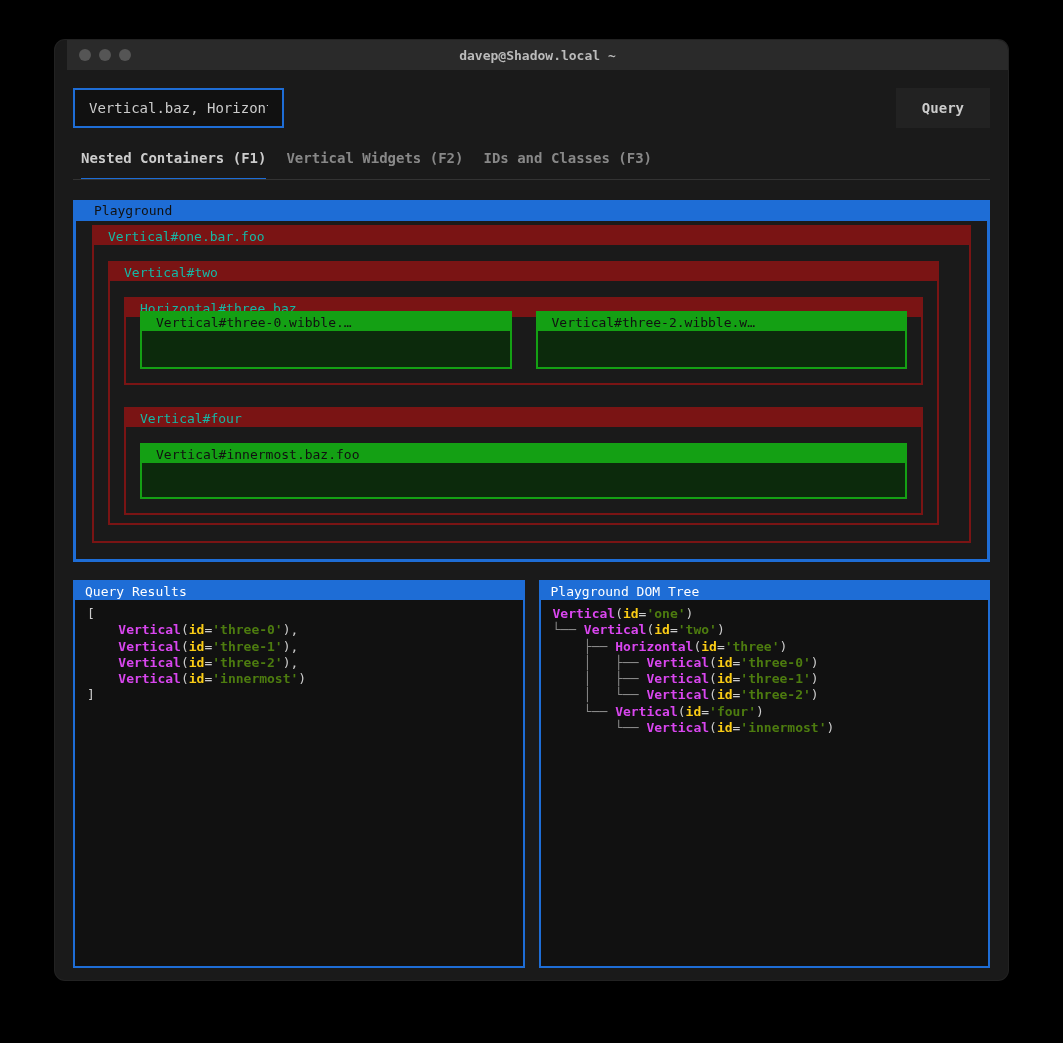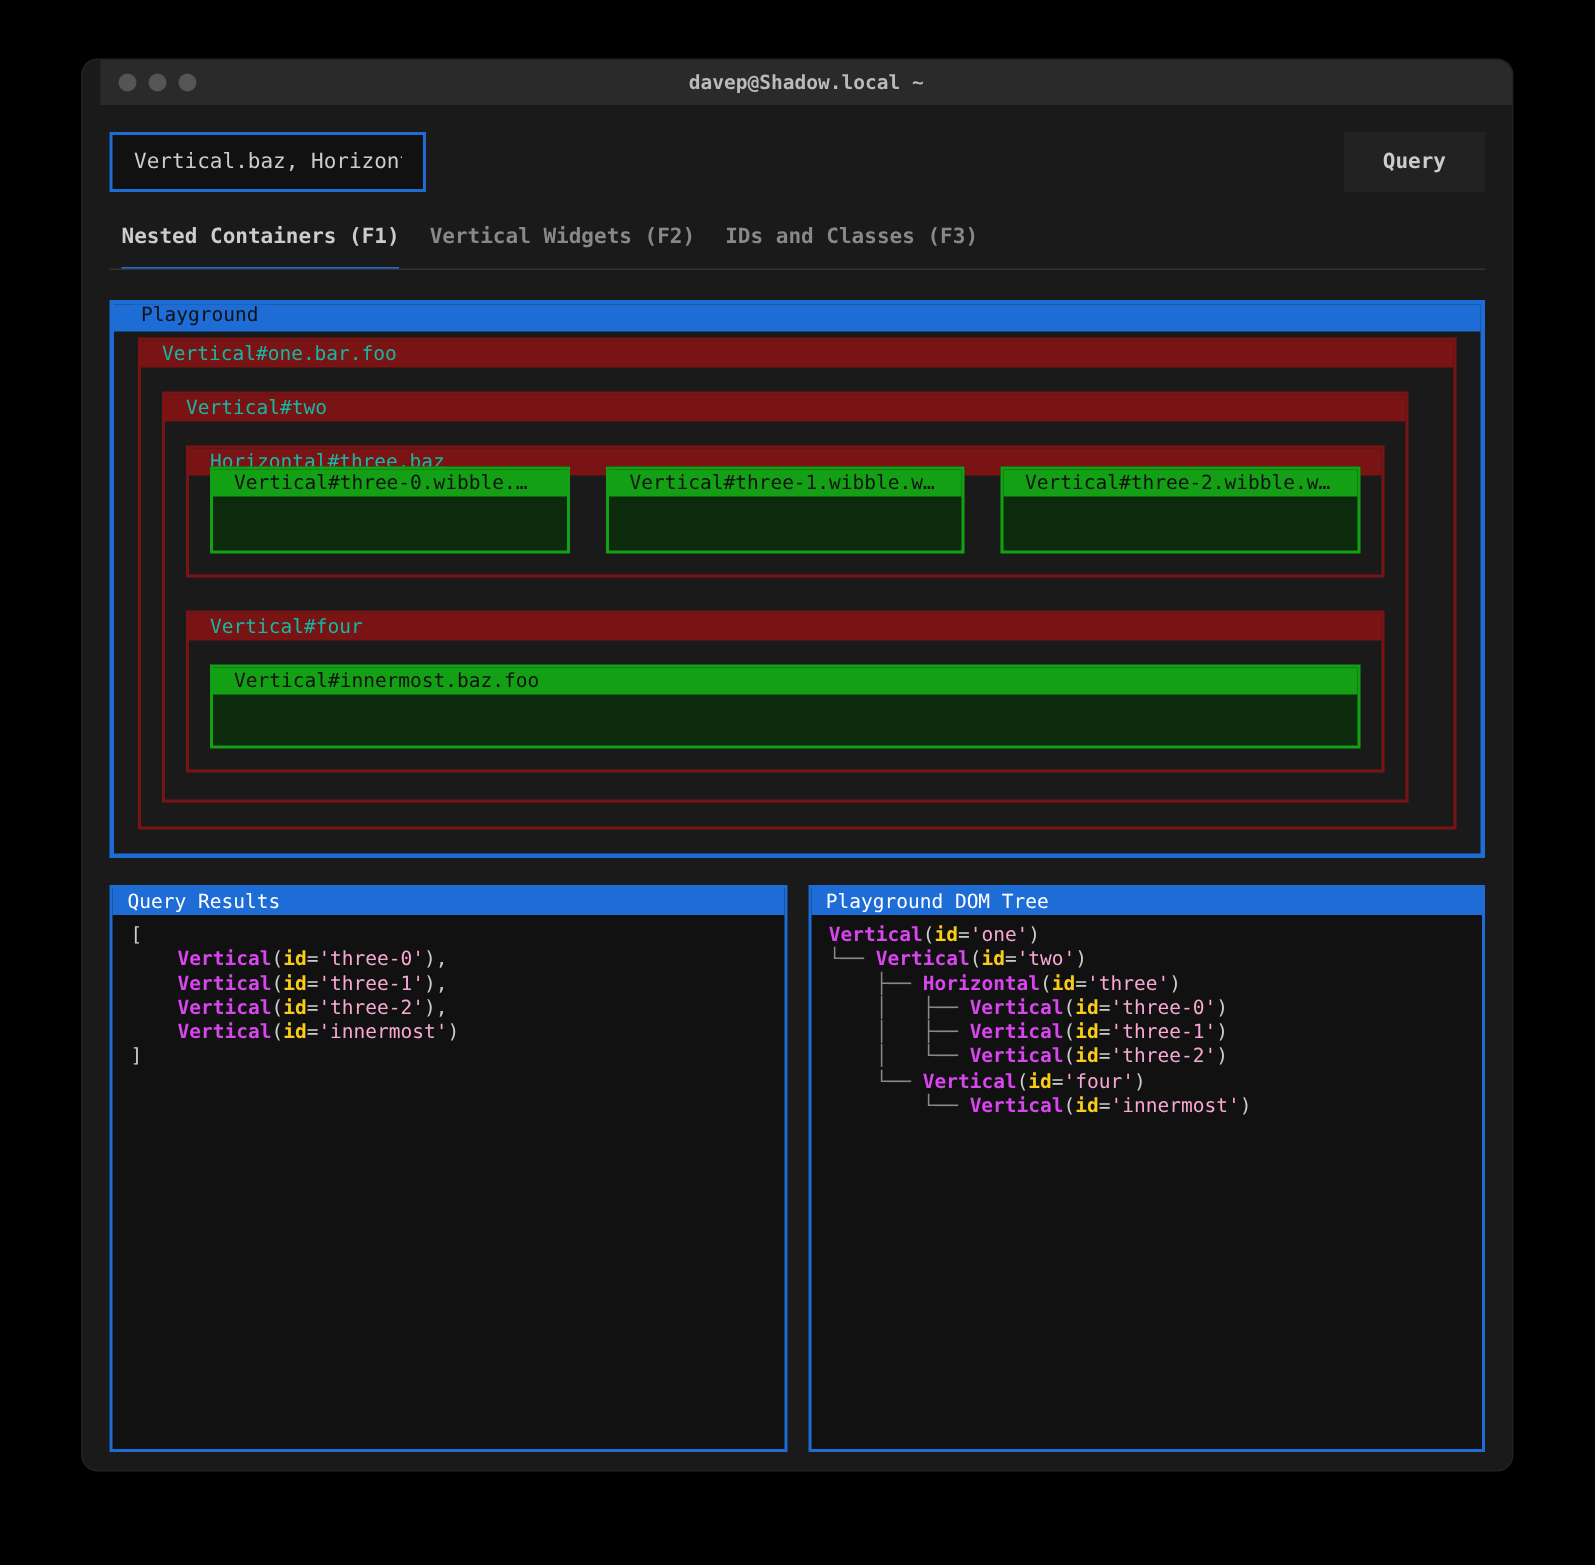--- a/index.html
+++ b/index.html
@@ -75,40 +75,40 @@
   .red { border-color:#7a1414; }
   .red > .box-title { background:#7a1414; color:#14b8a6; }
   .green { border-color:#14a014; }
   .green > .box-title { background:#14a014; color:#111; }
   .green.dark-fill { background:#0c2a0c; }
   
   .row3 { display:flex; gap:24px; padding:12px 14px 14px 14px; }
   .row3 .box { flex:1; height:58px; }
   
   .v1 { padding:0 0 16px 0; }
-  .v2 { margin:14px 30px 0 14px; padding-bottom:18px; }
+  .v2 { margin:14px 30px 0 14px; padding-bottom:8px; }
   .h3 { margin:14px 14px 0 14px; }
   .v4 { margin:22px 14px 0 14px; padding-bottom:14px; }
   .innermost { margin:14px 14px 0 14px; height:56px; }
   
   .bottom { display:flex; gap:14px; margin-top:18px; flex:1; }
   .panel {
     flex:1; border:2px solid #1e6dd6; position:relative; padding:10px 12px;
     background:#111; min-height:250px;
   }
   .panel .hdr {
     position:absolute; top:0; left:0; right:0; height:18px;
     background:#1e6dd6; color:#ffffff; padding-left:10px; font-size:13px;
     display:flex; align-items:center;
   }
   .panel-body { margin-top:14px; line-height:1.25; white-space:pre; font-size:13px;}
   
   .c-mag { color:#d946ef; font-weight:600;}
   .c-yel { color:#facc15; font-weight:600;}
-  .c-grn { color:#f9a8d4; font-weight:400;}
+  .c-grn { color:#4d7c0f; font-weight:700;}
   .c-wht { color:#ccc; }
   .c-dim { color:#888; }
 </style>
 </head>
 <body>
 
 <div class="window">
   <div class="titlebar">
     <div class="traffic">
       <div class="dot"></div>
@@ -144,23 +144,20 @@
 
           <div class="box red v2">
             <div class="box-title">Vertical#two</div>
             <div class="box-inner">
 
               <div class="box red h3">
                 <div class="box-title">Horizontal#three.baz</div>
                 <div class="box-inner row3">
                   <div class="box green dark-fill">
                     <div class="box-title">Vertical#three-0.wibble.…</div>
-                  </div>
-                  <div class="box green dark-fill">
-                    <div class="box-title">Vertical#three-1.wibble.w…</div>
                   </div>
                   <div class="box green dark-fill">
                     <div class="box-title">Vertical#three-2.wibble.w…</div>
                   </div>
                 </div>
               </div>
 
               <div class="box red v4">
                 <div class="box-title">Vertical#four</div>
                 <div class="box-inner">

